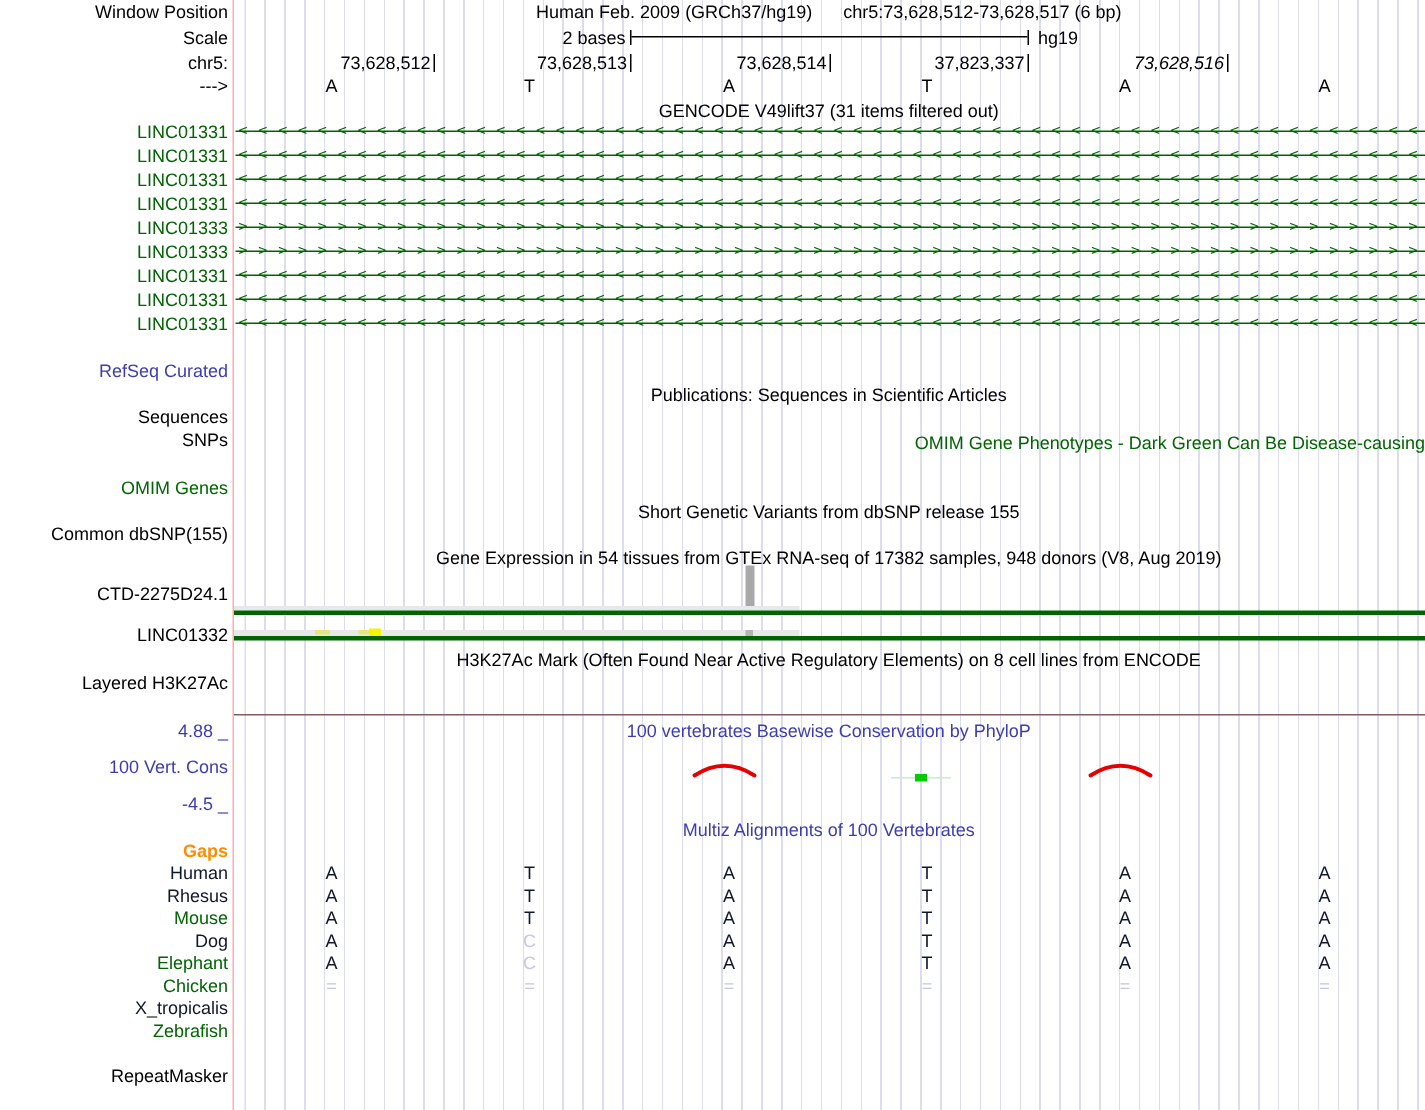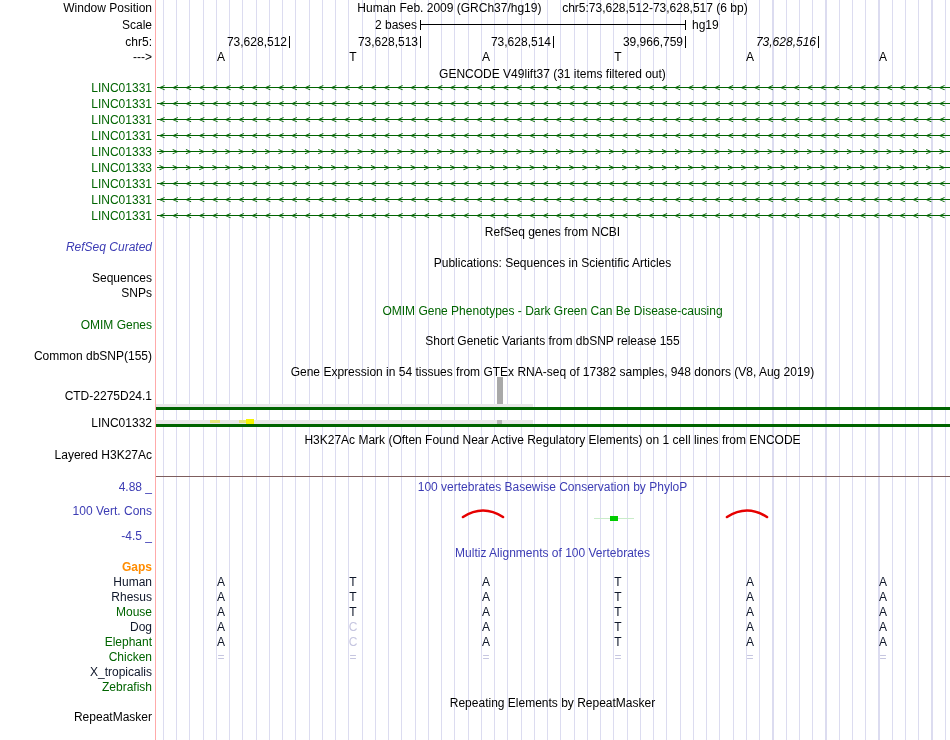--- a/index.html
+++ b/index.html
@@ -64,21 +64,21 @@
   <div class="abs" style="left:692px;top:18px;height:14px;line-height:14px;">hg19</div>
 
   <div class="llabel" style="top:35px;">chr5:</div>
   <div id="ruler-layer">
       <div class="ruler-num" style="right: 663px;">73,628,512</div>
       <div class="ruler-tick" style="left: 289px;"></div>
       <div class="ruler-num" style="right: 532px;">73,628,513</div>
       <div class="ruler-tick" style="left: 420px;"></div>
       <div class="ruler-num" style="right: 399px;">73,628,514</div>
       <div class="ruler-tick" style="left: 553px;"></div>
-      <div class="ruler-num" style="right: 267px;">39,966,759</div>
+      <div class="ruler-num" style="right: 267px;">37,823,337</div>
       <div class="ruler-tick" style="left: 685px;"></div>
       <div class="ruler-num" style="right: 134px; font-style: italic;">73,628,516</div>
       <div class="ruler-tick" style="left: 818px;"></div>
     </div>
 
   <div class="llabel" style="top:50px;">---&gt;</div>
   <div id="bases-layer">
       <div class="base-letter" style="left: 221px;">A</div>
       <div class="base-letter" style="left: 353px;">T</div>
       <div class="base-letter" style="left: 486px;">A</div>
@@ -129,48 +129,47 @@
         <div class="line"></div>
         <div class="chevrons">&lt;&lt;&lt;&lt;&lt;&lt;&lt;&lt;&lt;&lt;&lt;&lt;&lt;&lt;&lt;&lt;&lt;&lt;&lt;&lt;&lt;&lt;&lt;&lt;&lt;&lt;&lt;&lt;&lt;&lt;&lt;&lt;&lt;&lt;&lt;&lt;&lt;&lt;&lt;&lt;&lt;&lt;&lt;&lt;&lt;&lt;&lt;&lt;&lt;&lt;&lt;&lt;&lt;&lt;&lt;&lt;&lt;&lt;&lt;&lt;</div>
       </div>
       <div class="llabel c-green" style="top: 209px;">LINC01331</div>
       <div class="gene-row" style="top: 208px;">
         <div class="line"></div>
         <div class="chevrons">&lt;&lt;&lt;&lt;&lt;&lt;&lt;&lt;&lt;&lt;&lt;&lt;&lt;&lt;&lt;&lt;&lt;&lt;&lt;&lt;&lt;&lt;&lt;&lt;&lt;&lt;&lt;&lt;&lt;&lt;&lt;&lt;&lt;&lt;&lt;&lt;&lt;&lt;&lt;&lt;&lt;&lt;&lt;&lt;&lt;&lt;&lt;&lt;&lt;&lt;&lt;&lt;&lt;&lt;&lt;&lt;&lt;&lt;&lt;&lt;</div>
       </div>
     </div>
 
-  <div class="ctitle" style="top:225px;">RefSeq genes from NCBI</div>
-  <div class="llabel c-blue" style="top:240px;font-style:italic;">RefSeq Curated</div>
+  <div class="llabel c-blue" style="top:240px;">RefSeq Curated</div>
 
   <div class="ctitle" style="top:256px;">Publications: Sequences in Scientific Articles</div>
   <div class="llabel" style="top:271px;">Sequences</div>
   <div class="llabel" style="top:286px;">SNPs</div>
 
-  <div class="ctitle c-green" style="top:304px;">OMIM Gene Phenotypes - Dark Green Can Be Disease-causing</div>
+  <div class="ctitle c-green" style="top:288px;text-align:right;">OMIM Gene Phenotypes - Dark Green Can Be Disease-causing</div>
   <div class="llabel c-green" style="top:318px;">OMIM Genes</div>
 
   <div class="ctitle" style="top:334px;">Short Genetic Variants from dbSNP release 155</div>
   <div class="llabel" style="top:349px;">Common dbSNP(155)</div>
 
   <div class="ctitle" style="top:365px;">Gene Expression in 54 tissues from GTEx RNA-seq of 17382 samples, 948 donors (V8, Aug 2019)</div>
   <div class="bar" style="left:497px;top:377px;width:6px;height:27px;background:#a9a9a9;"></div>
   <div class="llabel" style="top:389px;">CTD-2275D24.1</div>
   <div class="bar" style="left:156px;top:404px;width:377px;height:3px;background:#e8e8e8;"></div>
   <div class="bar" style="left:156px;top:407px;width:794px;height:3px;background:#006400;"></div>
 
   <div class="llabel" style="top:416px;">LINC01332</div>
   <div class="bar" style="left:156px;top:420px;width:377px;height:4px;background:#e8e8e8;"></div>
   <div class="bar" style="left:210px;top:420px;width:10px;height:3px;background:#e6e67a;"></div>
   <div class="bar" style="left:239px;top:420px;width:8px;height:3px;background:#e6e67a;"></div>
   <div class="bar" style="left:246px;top:419px;width:8px;height:5px;background:#f5f500;"></div>
   <div class="bar" style="left:497px;top:420px;width:5px;height:4px;background:#b5b5b5;"></div>
   <div class="bar" style="left:156px;top:424px;width:794px;height:3px;background:#006400;"></div>
 
-  <div class="ctitle" style="top:433px;">H3K27Ac Mark (Often Found Near Active Regulatory Elements) on 1 cell lines from ENCODE</div>
+  <div class="ctitle" style="top:433px;">H3K27Ac Mark (Often Found Near Active Regulatory Elements) on 8 cell lines from ENCODE</div>
   <div class="llabel" style="top:448px;">Layered H3K27Ac</div>
 
   <div class="bar" style="left:156px;top:476px;width:794px;height:1px;background:#7d5d5d;"></div>
   <div class="llabel c-blue" style="top:480px;">4.88 _</div>
   <div class="ctitle c-blue" style="top:480px;">100 vertebrates Basewise Conservation by PhyloP</div>
   <div class="llabel c-blue" style="top:504px;">100 Vert. Cons</div>
   <div class="llabel c-blue" style="top:529px;">-4.5 _</div>
 
   <svg class="abs" style="left:461px;top:508px;" width="44" height="11">
     <path d="M2 9 Q 22 -4 42 9" fill="none" stroke="#e60000" stroke-width="2.6" stroke-linecap="round"></path>
@@ -223,16 +222,15 @@
       <div class="align-letter dim" style="left: 221px; top: 650px;">=</div>
       <div class="align-letter dim" style="left: 353px; top: 650px;">=</div>
       <div class="align-letter dim" style="left: 486px; top: 650px;">=</div>
       <div class="align-letter dim" style="left: 618px; top: 650px;">=</div>
       <div class="align-letter dim" style="left: 750px; top: 650px;">=</div>
       <div class="align-letter dim" style="left: 883px; top: 650px;">=</div>
       <div class="llabel c-navy" style="top: 665px;">X_tropicalis</div>
       <div class="llabel c-green" style="top: 680px;">Zebrafish</div>
     </div>
 
-  <div class="ctitle" style="top:696px;">Repeating Elements by RepeatMasker</div>
   <div class="llabel" style="top:710px;">RepeatMasker</div>
 
 </div>
 
 </body></html>

